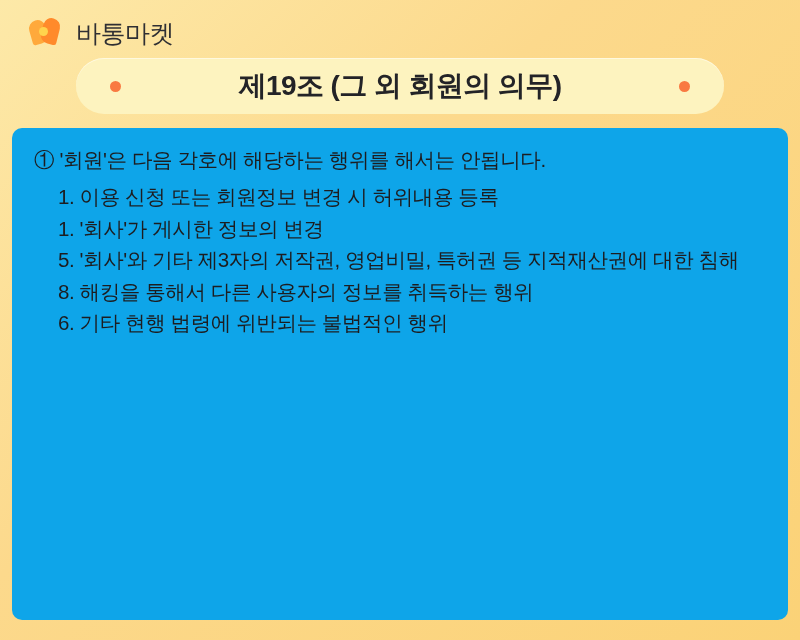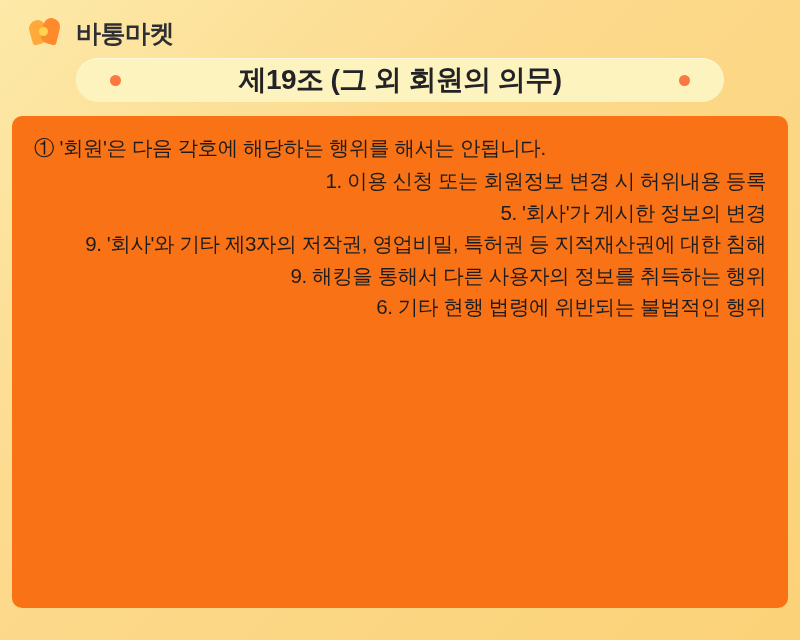--- a/index.html
+++ b/index.html
@@ -59,30 +59,30 @@
     position: absolute;
     left: 9px;
     top: 9px;
     width: 9px;
     height: 9px;
     background: #ffd34d;
     border-radius: 50%;
   }
   .brand-name {
     font-size: 25px;
-    font-weight: bold;
+    font-weight: normal;
     color: #2f2f33;
     letter-spacing: -0.5px;
   }
 
   
   .title-banner {
     margin: 14px auto 0 auto;
     width: 648px;
-    height: 44px;
+    height: 56px;
     background: #fdf3bf;
     border-radius: 28px;
     display: flex;
     align-items: center;
     justify-content: center;
     position: relative;
     box-shadow: 0 1px 0 rgba(255,255,255,0.5) inset;
   }
   .title-banner .bullet {
     position: absolute;
@@ -98,39 +98,38 @@
   .title-text {
     font-size: 28px;
     font-weight: bold;
     color: #232327;
     letter-spacing: -0.6px;
   }
 
   
   .content-card {
     margin: 14px 12px 0 12px;
-    background: #f97316;
+    background: #0ea5e9;
     border-radius: 10px;
     height: 492px;
     box-sizing: border-box;
     padding: 16px 22px 0 22px;
     overflow: hidden;
   }
   .clause {
     font-size: 20.5px;
     line-height: 1.52;
     color: #1d1d20;
     letter-spacing: -0.4px;
     margin: 0 0 2px 0;
   }
   .items {
     list-style: none;
-    margin: 0;
+    margin: 6px;
     padding: 0;
-    text-align: right;
   }
   .items li {
     font-size: 20.5px;
     line-height: 1.54;
     color: #1d1d20;
     letter-spacing: -0.4px;
     padding: 0;
     margin: 0;
     text-indent: 18px;
   }
@@ -152,20 +151,20 @@
   <div class="title-banner">
     <span class="bullet left"></span>
     <span class="title-text">제19조 (그 외 회원의 의무)</span>
     <span class="bullet right"></span>
   </div>
 
   <div class="content-card">
     <p class="clause">① '회원'은 다음 각호에 해당하는 행위를 해서는 안됩니다.</p>
     <ul class="items">
       <li>1. 이용 신청 또는 회원정보 변경 시 허위내용 등록</li>
-      <li>5. '회사'가 게시한 정보의 변경</li>
-      <li>9. '회사'와 기타 제3자의 저작권, 영업비밀, 특허권 등 지적재산권에 대한 침해</li>
-      <li>9. 해킹을 통해서 다른 사용자의 정보를 취득하는 행위</li>
+      <li>1. '회사'가 게시한 정보의 변경</li>
+      <li>5. '회사'와 기타 제3자의 저작권, 영업비밀, 특허권 등 지적재산권에 대한 침해</li>
+      <li>8. 해킹을 통해서 다른 사용자의 정보를 취득하는 행위</li>
       <li>6. 기타 현행 법령에 위반되는 불법적인 행위</li>
     </ul>
   </div>
 
 </div>
 
 </body></html>

